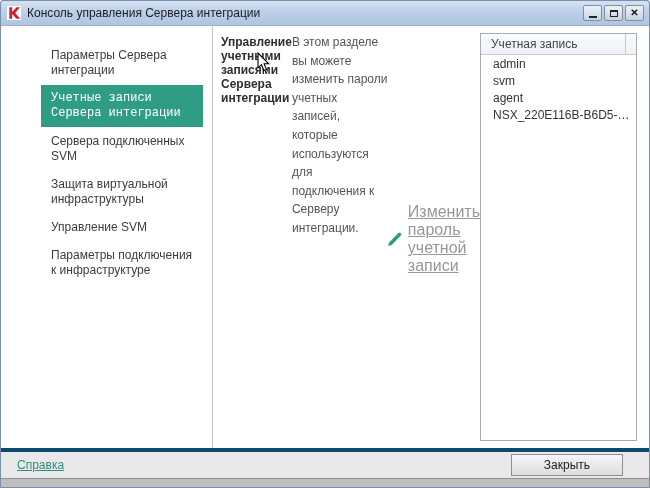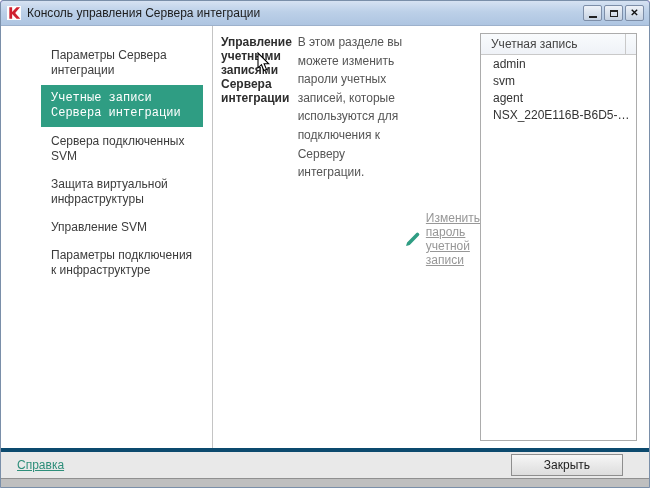--- a/index.html
+++ b/index.html
@@ -48,21 +48,21 @@
     margin-bottom:1px;
     cursor:pointer;
   }
   .side-item.selected { background:#2f9d83; color:#fff;font-family:Liberation Mono, monospace; }
 
   .main { flex:1 1 auto; display:flex; flex-direction:row; padding:7px 12px 5px 8px; min-width:0; }
   .main-heading { font-size:12px; font-weight:bold; color:#2e2e2e; margin:2px 0 7px; }
   .main-desc { font-size:12px; line-height:1.55; color:#555; width:452px; }
   .link-row { display:flex; align-items:center; gap:6px; margin:9px 0 7px; }
   .edit-icon { width:14px; height:14px; flex:0 0 14px; }
-  .change-link { font-size:12px; color:#979797; text-decoration:underline; cursor:pointer; }
+  .change-link { font-size:16px; color:#979797; text-decoration:underline; cursor:pointer; }
 
   
   .table { flex:1 1 auto; border:1px solid #acacac; display:flex; flex-direction:column; margin-bottom:2px; min-height:0; background:#fff; }
   .thead {
     display:flex; flex:0 0 21px; height:21px;
     background:linear-gradient(#f9fbfd, #eff2f7);
     border-bottom:1px solid #c9c9c9;
   }
   .th { font-size:12px; color:#444; padding:3px 0 16px 10px; }
   .th.col1 { width:145px; flex:0 0 145px; border-right:1px solid #c9c9c9; }

